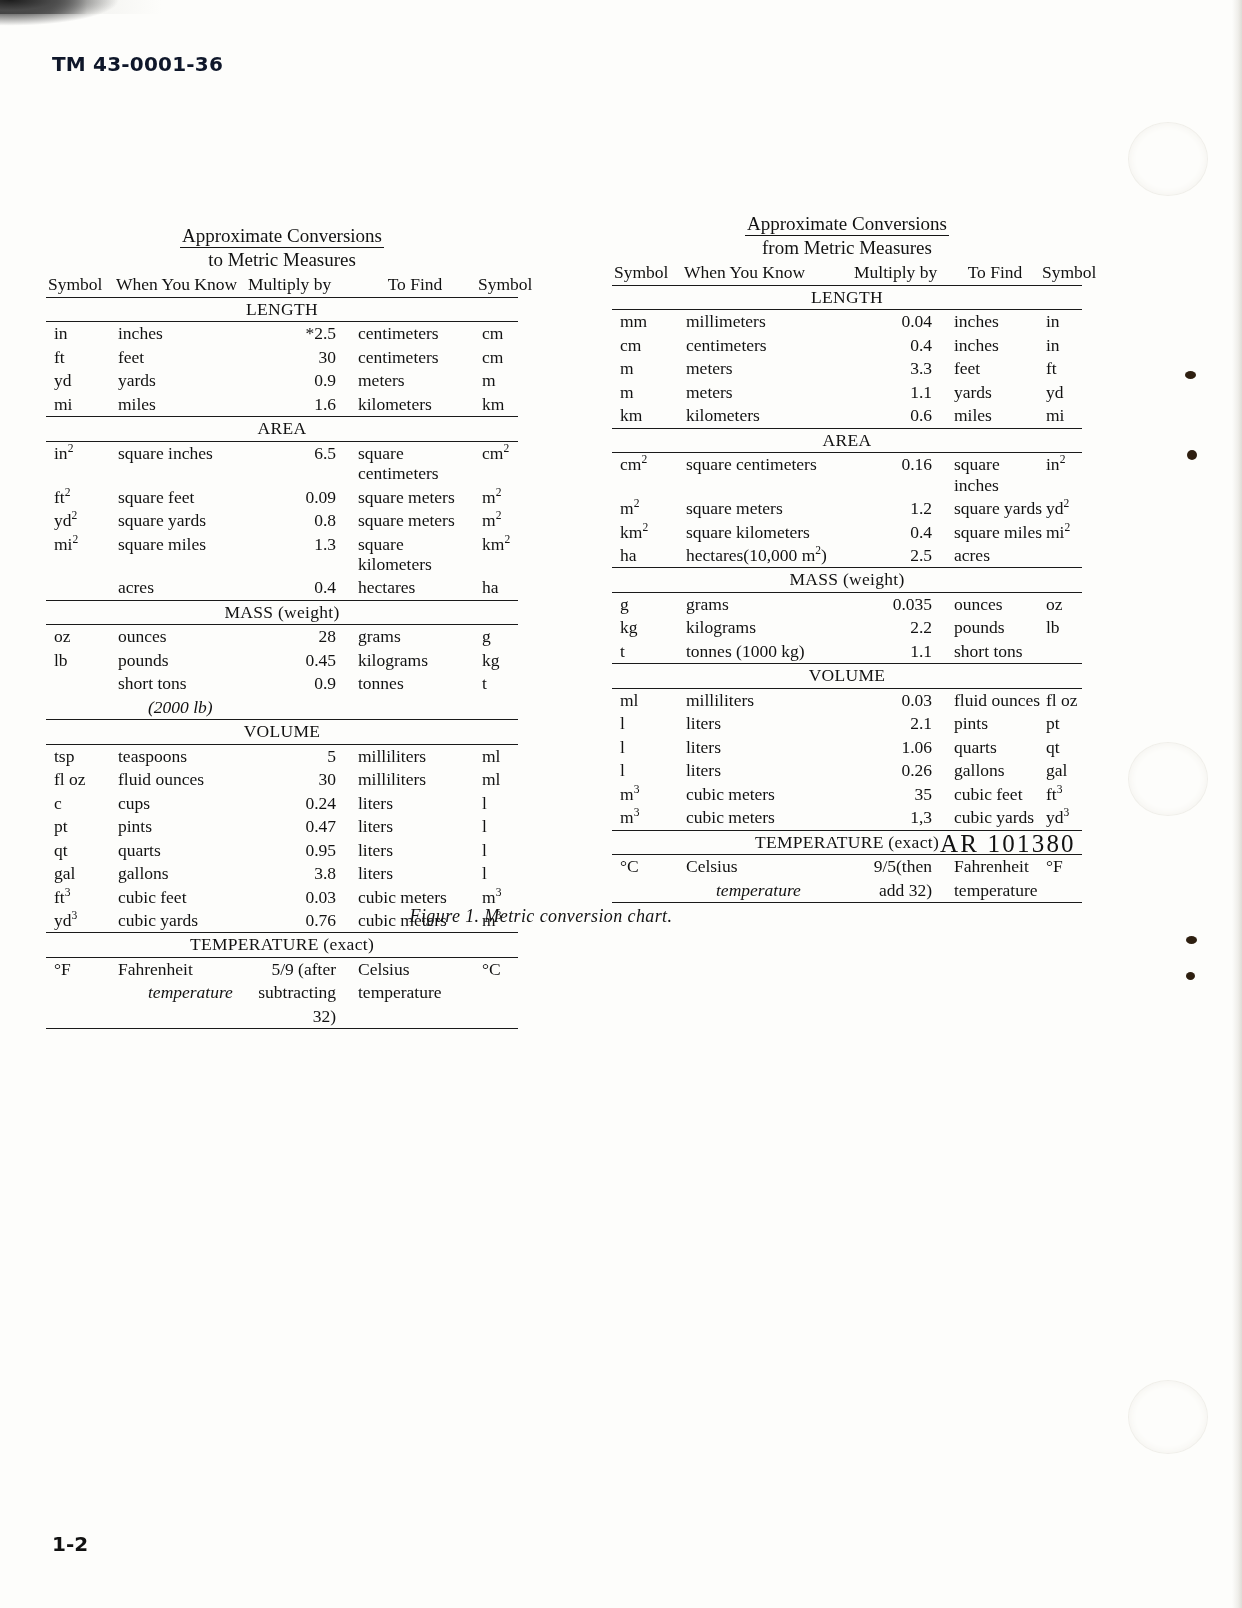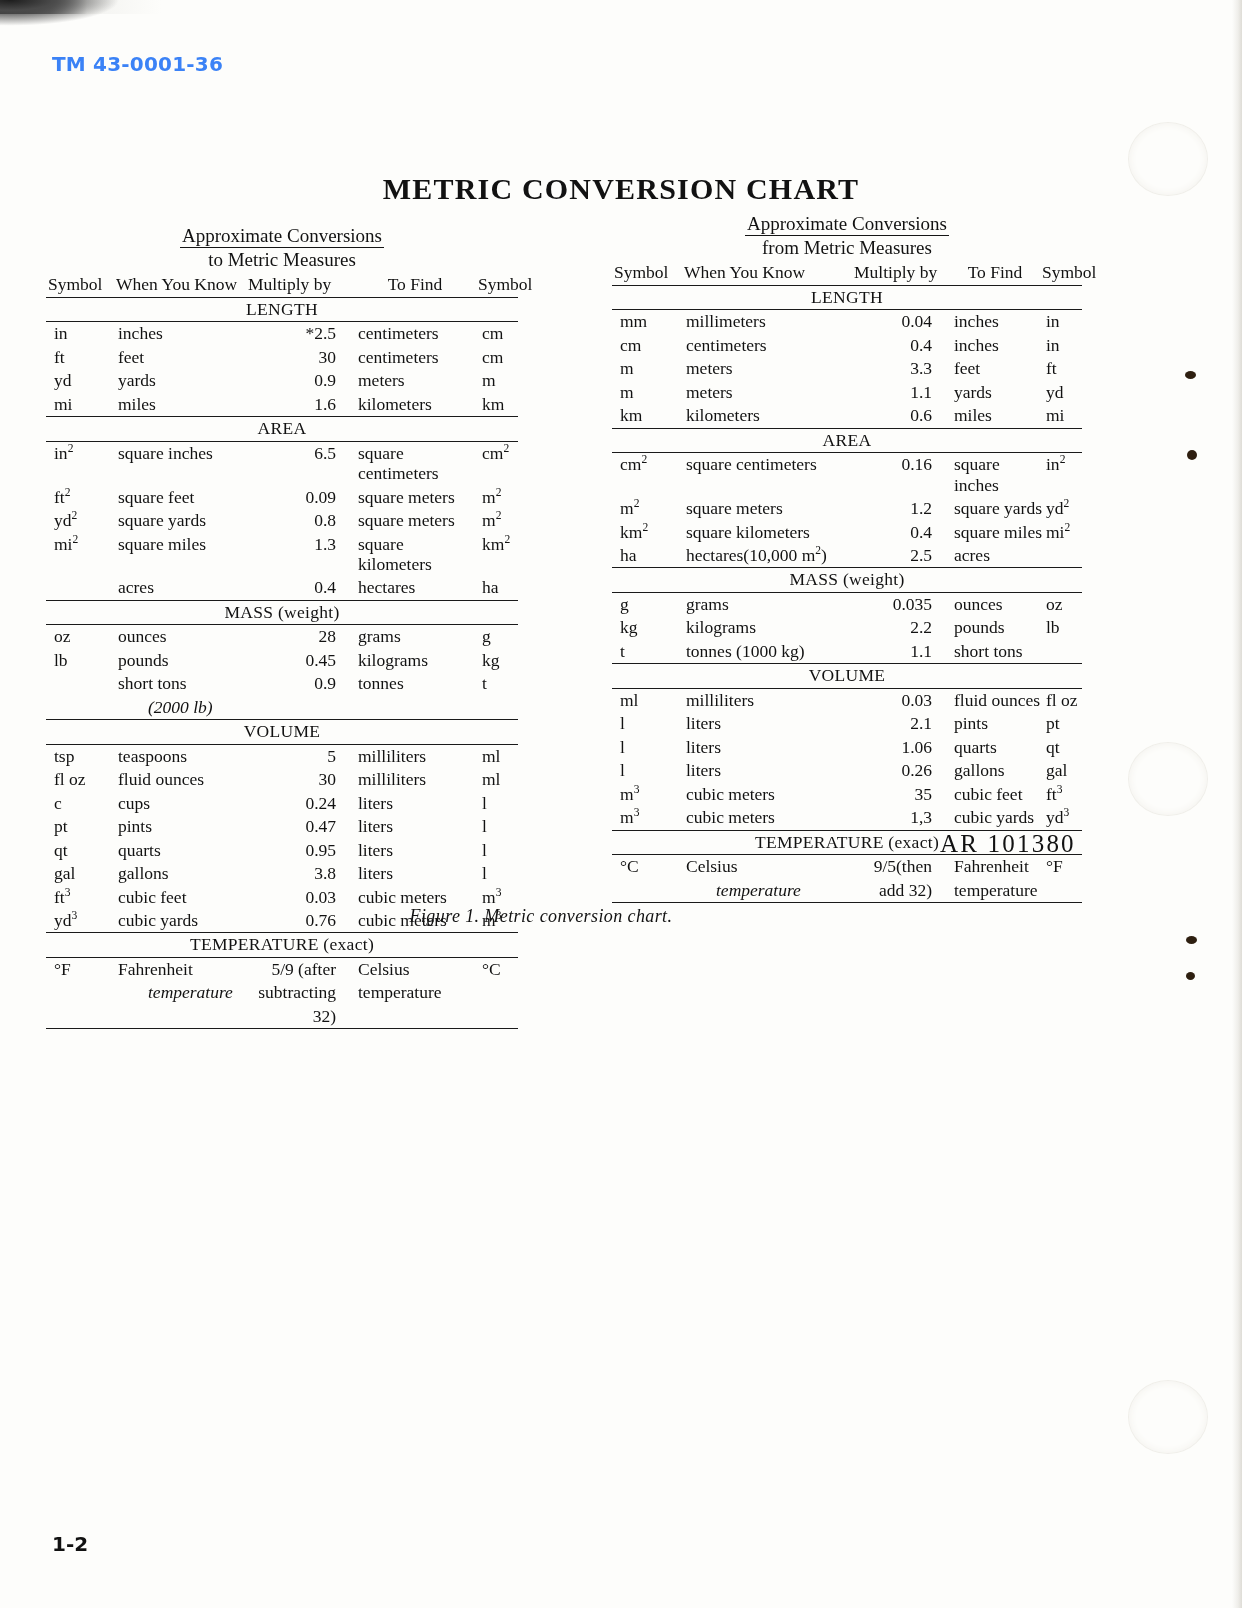--- a/index.html
+++ b/index.html
@@ -47,21 +47,21 @@
   }
 
   .doc-number {
     position: absolute;
     left: 52px;
     top: 52px;
     font-family: "DejaVu Sans", sans-serif;
     font-weight: bold;
     font-size: 20px;
     letter-spacing: 0.2px;
-    color: #3b82f6;
+    color: #0f172a;
   }
   .page-number {
     position: absolute;
     left: 52px;
     top: 1532px;
     font-family: "DejaVu Sans", sans-serif;
     font-weight: bold;
     font-size: 20px;
     color: #111;
   }
@@ -180,21 +180,20 @@
   <div class="speck" style="left:1185px; top:371px; width:11px; height:8px;"></div>
   <div class="speck" style="left:1187px; top:450px; width:10px; height:10px;"></div>
   <div class="speck" style="left:1186px; top:936px; width:11px; height:8px;"></div>
   <div class="speck" style="left:1186px; top:972px; width:9px; height:8px;"></div>
   <div class="halo" style="left:1128px; top:122px; width:78px; height:72px;"></div>
   <div class="halo" style="left:1128px; top:742px; width:78px; height:72px;"></div>
   <div class="halo" style="left:1128px; top:1380px; width:78px; height:72px;"></div>
 
   <div class="doc-number">TM 43-0001-36</div>
 
-  <h1 class="chart-title">METRIC CONVERSION CHART</h1>
 
   <div class="tbl left">
     <div class="tbl-heading">
       <span class="l1">Approximate Conversions</span>
       <span class="l2"><span>to Metric Measures</span></span>
     </div>
     <table class="conv">
       <colgroup>
           <col class="w1">
           <col class="w2">

